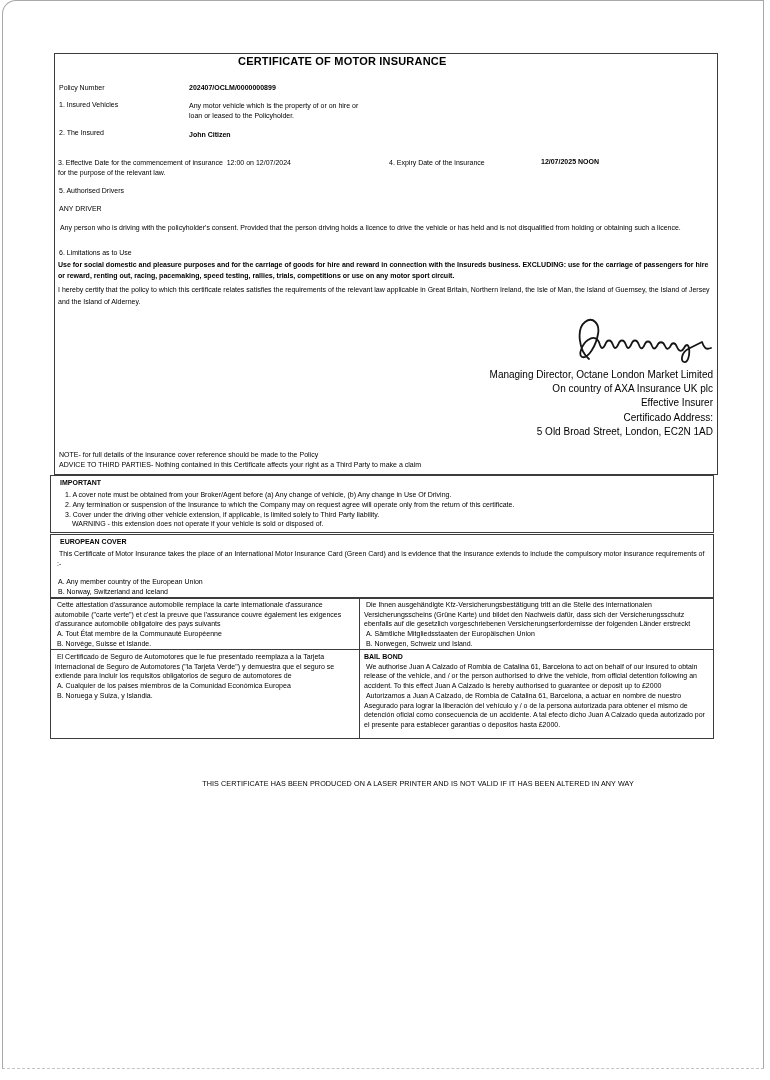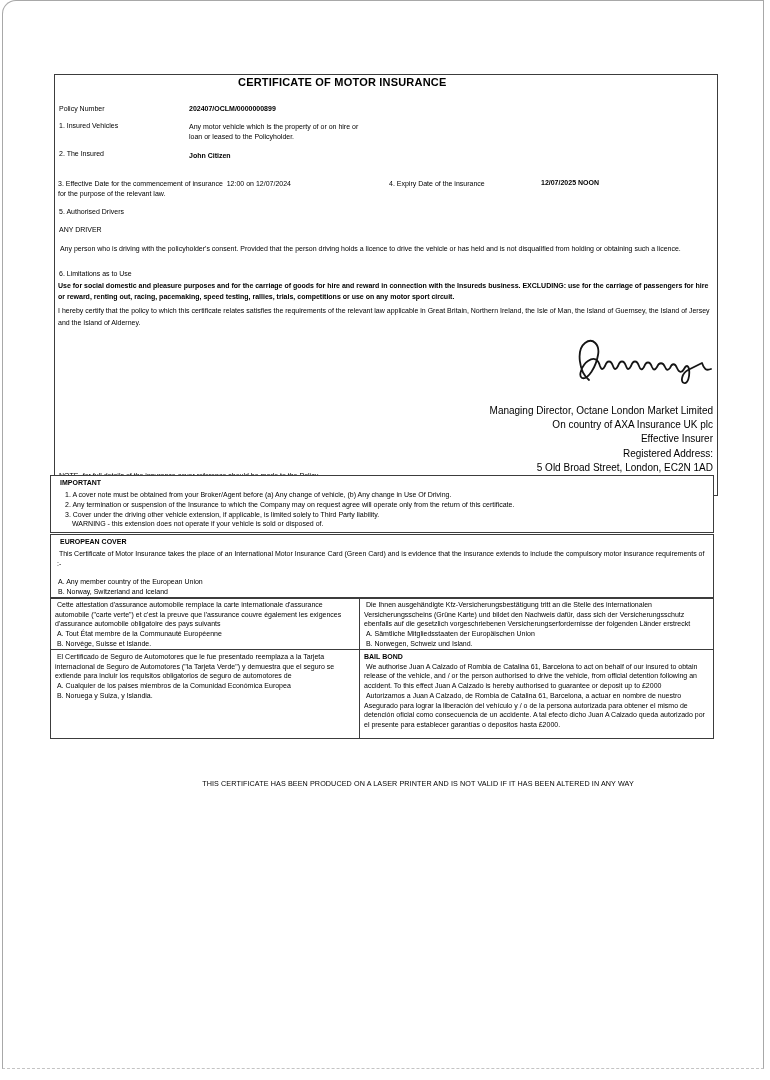--- a/index.html
+++ b/index.html
@@ -3,21 +3,21 @@
 <meta charset="utf-8">
 <style>
   html,body{margin:0;padding:0;background:#fff;}
   body{width:770px;height:1080px;position:relative;font-family:"Liberation Sans",sans-serif;color:#000;-webkit-font-smoothing:antialiased;}
   .abs{position:absolute;}
   .t{font-size:7px;line-height:8.5px;white-space:nowrap;}
   .p{font-size:7px;line-height:11.5px;white-space:pre-wrap;}
   .b{font-weight:bold;}
   .frame{left:2px;top:0;width:760px;height:1067px;border:1px solid #a8a8a8;border-radius:14px 0 0 0;border-bottom-style:dashed;border-bottom-color:#c4c4c4;}
   .box{border:1px solid #3c3c3c;background:#fff;}
-  .mainbox{left:54px;top:53px;width:662px;height:420px;margin-top:21px;}
+  .mainbox{left:54px;top:53px;width:662px;height:420px;}
   .impbox{left:50px;top:475px;width:662px;height:56px;}
   .eurobox{left:50px;top:534px;width:662px;height:63px;}
   .title{font-size:11px;font-weight:bold;letter-spacing:.2px;white-space:nowrap;}
   .sig-block{text-align:right;font-size:10px;line-height:14.2px;}
   .gc{left:50px;top:597px;width:662px;border:1px solid #3c3c3c;display:grid;grid-template-columns:308px 354px;grid-template-rows:51px 89px;}
   .gc .cell{font-size:7px;line-height:9.7px;padding:2px 4px 0 4px;overflow:hidden;}
   .gc .c2{border-left:1px solid #3c3c3c;}
   .gc .r2{border-top:1px solid #3c3c3c;}
   .gc .w{white-space:pre-wrap;}
   .footer{left:0;top:779px;width:770px;text-align:center;font-size:7.2px;letter-spacing:.1px;padding-left:33px;}
@@ -53,25 +53,25 @@
 
   <div class="abs t" style="left:4px;top:195px;">6. Limitations as to Use</div>
   <div class="abs p b" style="left:3px;top:205px;width:659px;line-height:11px;">Use for social domestic and pleasure purposes and for the carriage of goods for hire and reward in connection with the Insureds business. EXCLUDING: use for the carriage of passengers for hire or reward, renting out, racing, pacemaking, speed testing, rallies, trials, competitions or use on any motor sport circuit.</div>
 
   <div class="abs p" style="left:3px;top:230px;width:659px;">I hereby certify that the policy to which this certificate relates satisfies the requirements of the relevant law applicable in Great Britain, Northern Ireland, the Isle of Man, the Island of Guernsey, the Island of Jersey and the Island of Alderney.</div>
 
   <svg class="abs signature" style="left:520px;top:263px;" width="140" height="52" viewBox="0 0 140 52">
     <path d="M 14 42 C 4 34 1 12 10 5 C 18 -1 25 7 23 17 C 21 29 13 42 7 40 C 3 38 7 27 13 23 C 19 19 23 21 25 28 Q 27 34 30 28 C 32 22 36 22 38 28 Q 40 34 43 28 C 45 22 49 22 51 28 Q 53 34 56 28 C 58 22 62 22 64 28 Q 66 34 69 29 C 71 23 75 23 77 29 Q 79 34 82 29 C 84 24 88 24 90 29 Q 92 34 95 30 C 97 25 100 25 102 30 C 104 35 107 35 109 31 C 111 27 113 27 114 31 C 115 38 113 46 109 45 C 105 44 107 35 113 32 C 119 29 123 27 127 25 C 129 31 131 33 136 31" fill="none" stroke="#151515" stroke-width="1.8" stroke-linecap="round" stroke-linejoin="round"></path>
   </svg>
 
-  <div class="abs sig-block" style="right:4px;top:329px;text-align:right;">
+  <div class="abs sig-block" style="right:4px;top:314px;text-align:right;">
     <div>Managing Director, Octane London Market Limited</div>
     <div>On country of AXA Insurance UK plc</div>
     <div>Effective Insurer</div>
-    <div>Registered Address:</div>
+    <div>Certificado Address:</div>
     <div>5 Old Broad Street, London, EC2N 1AD</div>
   </div>
 
   <div class="abs t" style="left:4px;top:397px;">NOTE- for full details of the insurance cover reference should be made to the Policy</div>
   <div class="abs t" style="left:4px;top:406.5px;">ADVICE TO THIRD PARTIES- Nothing contained in this Certificate affects your right as a Third Party to make a claim</div>
 </div>
 
 <div class="abs box impbox">
   <div class="abs t b" style="left:9px;top:3px;">IMPORTANT</div>
   <div class="abs t" style="left:14px;top:15px;">1. A cover note must be obtained from your Broker/Agent before (a) Any change of vehicle, (b) Any change in Use Of Driving.</div>

